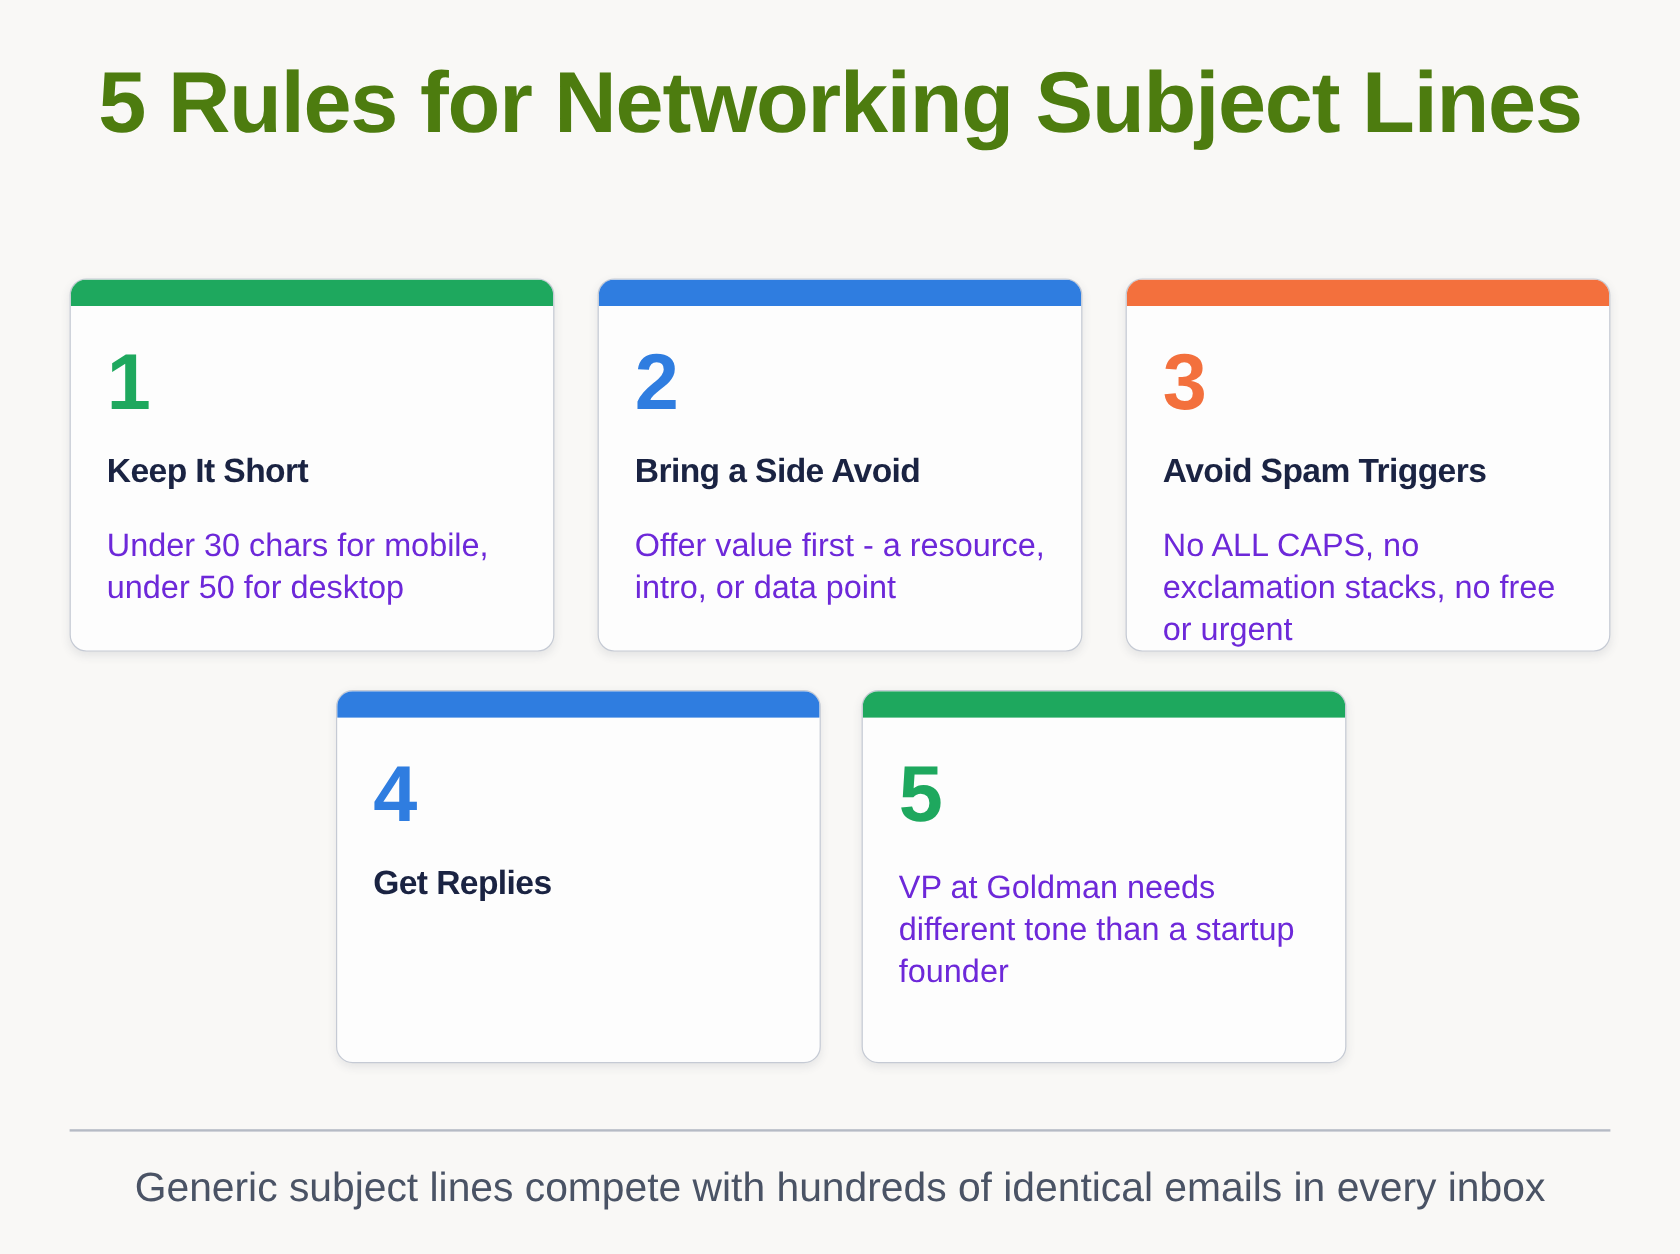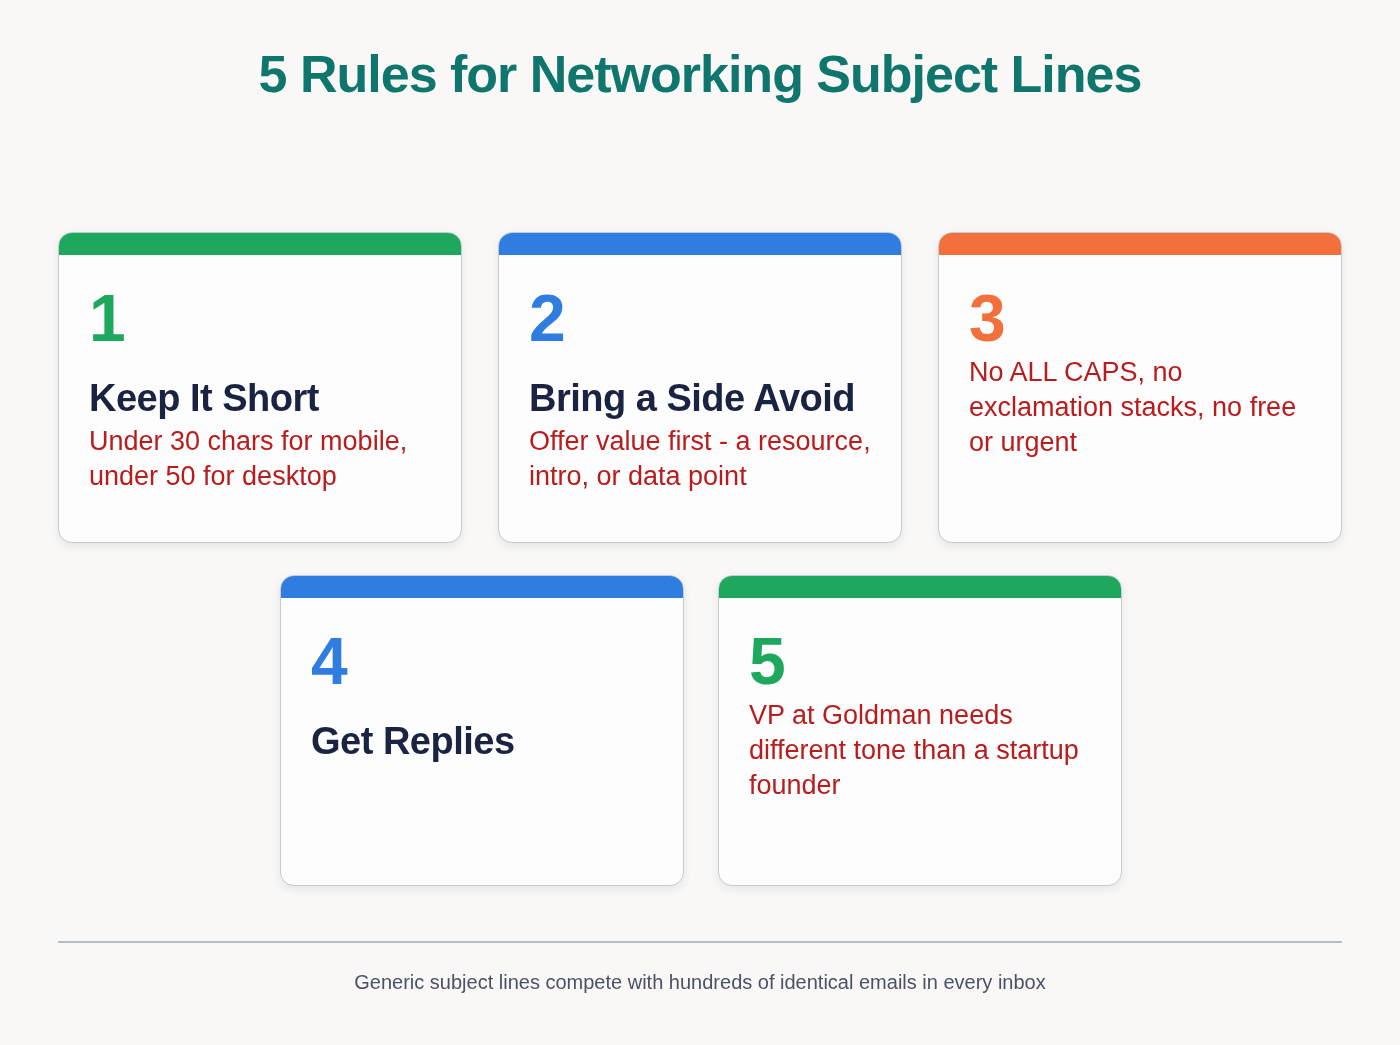--- a/index.html
+++ b/index.html
@@ -14,25 +14,25 @@
     height: 1045px;
     background: #f9f8f6;
     overflow: hidden;
   }
   .page-title {
     position: absolute;
     top: 44px;
     left: 0;
     width: 100%;
     text-align: center;
-    font-size: 52px;
+    font-size: 72px;
     font-weight: 700;
     letter-spacing: -1px;
     line-height: 1.18;
-    color: #0f766e;
+    color: #4d7c0f;
   }
   .page-title span { display: block; }
   .card {
     position: absolute;
     width: 404px;
     height: 311px;
     background: #fdfdfd;
     border: 1px solid #c5cad4;
     border-radius: 14px;
     overflow: hidden;
@@ -45,52 +45,52 @@
   .card-body {
     padding: 26px 30px 0 30px;
   }
   .card-number {
     font-size: 66px;
     font-weight: 700;
     line-height: 1;
     margin-top: 4px;
   }
   .card-title {
-    font-size: 38px;
+    font-size: 28px;
     font-weight: 700;
     letter-spacing: -0.5px;
     color: #1a2342;
     margin-top: 26px;
   }
   .card-desc {
     font-size: 27px;
     line-height: 35px;
-    color: #b91c1c;
-    margin-top: 4px;
+    color: #6d28d9;
+    margin-top: 28px;
   }
   .card-1 { left: 58px;  top: 232px; }
   .card-2 { left: 498px; top: 232px; }
   .card-3 { left: 938px; top: 232px; }
   .card-4 { left: 280px; top: 575px; }
   .card-5 { left: 718px; top: 575px; }
   .footer-divider {
     position: absolute;
     left: 58px;
     top: 941px;
     width: 1284px;
     height: 0;
     border-top: 2px solid #b6bbc5;
   }
   .footer-note {
     position: absolute;
     left: 0;
     top: 971px;
     width: 100%;
     text-align: center;
-    font-size: 20px;
+    font-size: 34px;
     color: #4a5365;
   }
 </style>
 </head>
 <body>
 
 <div class="canvas">
 
   <h1 class="page-title">
     <span>5 Rules for Networking Subject Lines</span>
@@ -111,20 +111,21 @@
       <div class="card-number" style="color: rgb(47, 125, 224);">2</div>
       <div class="card-title">Bring a Side Avoid</div>
       <div class="card-desc">Offer value first - a resource, intro, or data point</div>
     </div>
   </div>
 
   <div class="card card-3">
     <div class="card-topbar" style="background: rgb(243, 112, 61);"></div>
     <div class="card-body">
       <div class="card-number" style="color: rgb(243, 112, 61);">3</div>
+      <div class="card-title">Avoid Spam Triggers</div>
       <div class="card-desc">No ALL CAPS, no exclamation stacks, no free or urgent</div>
     </div>
   </div>
 
   <div class="card card-4">
     <div class="card-topbar" style="background: rgb(47, 125, 224);"></div>
     <div class="card-body">
       <div class="card-number" style="color: rgb(47, 125, 224);">4</div>
       <div class="card-title">Get Replies</div>
     </div>

